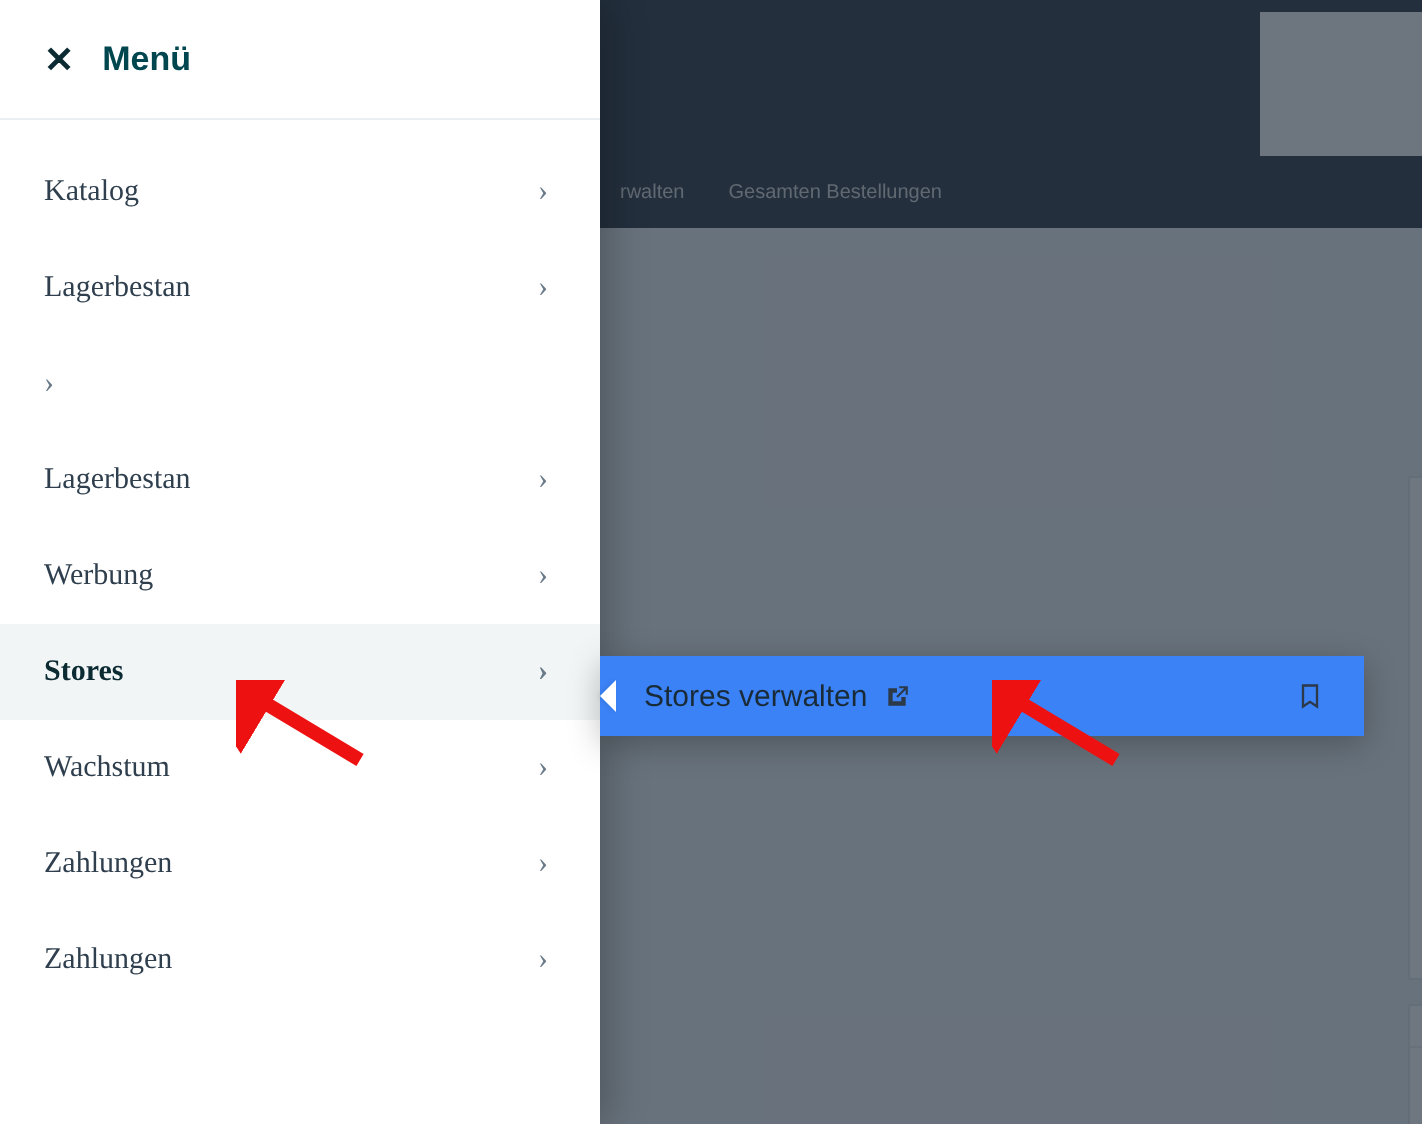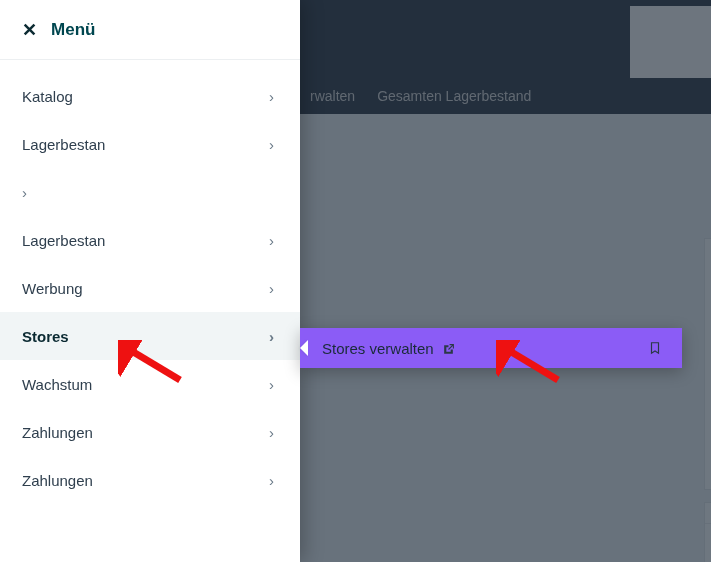--- a/index.html
+++ b/index.html
@@ -10,21 +10,21 @@
     position: absolute; inset: 0; background: #232f3e;
   }
   .bg-topbar {
     position: absolute; left: 300px; right: 0; top: 0; height: 90px; background: #232f3e;
   }
   .bg-topbar .whitebox {
     position: absolute; top: 6px; left: 330px; width: 300px; height: 72px; background: #f5f5f5;
   }
   .bg-tabs {
     position: absolute; top: 78px; left: 300px; right: 0; height: 36px;
-    color: #d0d0d0; font-size: 14px; white-space: nowrap;
+    color: #d0d0d0; font-size: 10px; white-space: nowrap;
     display: flex; align-items: center; gap: 22px; padding-left: 10px;
   }
   .bg-body {
     position: absolute; top: 114px; left: 300px; right: 0; bottom: 0;
     background: #e9edef;
   }
   .overlay-dim {
     position: absolute; top: 0; left: 300px; right: 0; bottom: 0;
     background: rgba(35,47,62,0.65);
     z-index: 10;
@@ -48,33 +48,33 @@
     position: absolute; left: 0; top: 0; bottom: 0; width: 300px;
     background: #ffffff; z-index: 30;
     box-shadow: 4px 0 18px rgba(0,0,0,0.25);
   }
   .sidebar .header {
     height: 60px; display: flex; align-items: center; gap: 14px;
     padding: 0 22px; border-bottom: 1px solid #eceff1;
     color: #00464f; font-weight: 700; font-size: 17px;
   }
   .sidebar .header .close { font-size: 18px; color: #0b2a32; font-weight: 700; line-height:1; }
-  .sidebar .items { padding-top: 12px; }
+  .sidebar .items { padding-top: 12px; font-family: Liberation Serif, serif; }
   .sidebar .item {
     height: 48px; display: flex; align-items: center; justify-content: space-between;
     padding: 0 26px 0 22px; color: #2f3f4e; font-size: 15px;
     cursor: pointer;
   }
   .sidebar .item.selected { background: #f1f5f6; font-weight: 600; color: #0b2a32; gap: 28px; }
   .sidebar .chev { color: #6a7a88; font-size: 15px; }
 
   .flyout {
     position: absolute; z-index: 40;
     top: 328px; left: 300px; width: 382px; height: 40px;
-    background: #8b5cf6; box-shadow: 0 4px 16px rgba(0,0,0,0.25);
+    background: #3b82f6; box-shadow: 0 4px 16px rgba(0,0,0,0.25);
     display: flex; align-items: center; justify-content: space-between;
     padding: 0 20px 0 22px;
   }
   .flyout::before {
     content: ""; position: absolute; left: -8px; top: 50%; transform: translateY(-50%);
     border: 8px solid transparent; border-right-color: #ffffff;
     filter: drop-shadow(-1px 0 1px rgba(0,0,0,0.08));
   }
   .flyout .link { display: flex; align-items: center; gap: 8px; color: #1a2b38; font-size: 15px; font-weight: 500; }
   .flyout .ext { width: 13px; height: 13px; display: inline-block; }
@@ -90,21 +90,21 @@
 
 <div class="root">
 
   <div class="background"></div>
 
   <div class="bg-topbar">
     <div class="whitebox"></div>
   </div>
   <div class="bg-tabs">
     <span>rwalten</span>
-    <span>Gesamten Lagerbestand</span>
+    <span>Gesamten Bestellungen</span>
   </div>
   <div class="bg-body">
 
     <div class="card card-metrics">
       <div class="hdr">Wichtige Metriken</div>
 
     </div>
 
     <div class="card card-actions">
       <div class="hdr">

